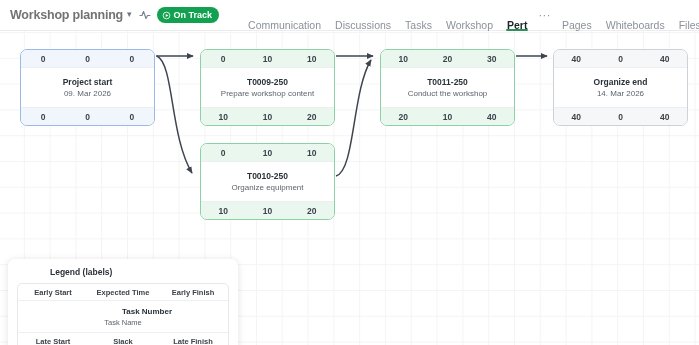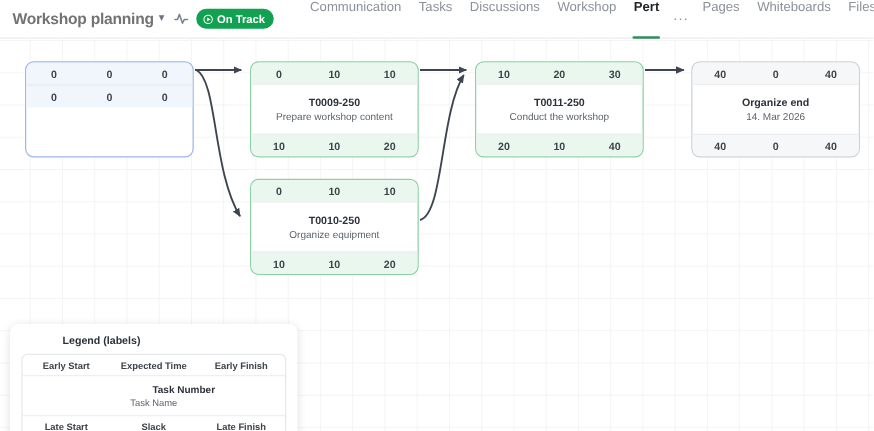--- a/index.html
+++ b/index.html
@@ -43,21 +43,21 @@
     padding: 0 7px 0 5px;
     font-size: 9px; font-weight: bold; white-space: nowrap;
   }
   .hdr-divider {
     width: 1px; height: 17px; background: #e4e5e8;
     margin: 0 10px 0 12px;
   }
   .navtabs { display: flex; align-items: center; gap: 0; height: 31px; }
   .navtab {
     position: relative; height: 31px;
-    display: flex; align-items: flex-start;
+    display: flex; align-items: flex-end;
     padding: 0 7px;
     font-size: 10.5px; color: #8b9199; white-space: nowrap;
   }
   .navtab.active { color: #1f2429; font-weight: bold; }
   .navtab.active::after {
     content: ""; position: absolute; left: 6px; right: 6px; bottom: 0;
     height: 2px; background: #2f8f5b; border-radius: 2px;
   }
   .navtab-dots {
     font-size: 11px; color: #8b9199; padding: 0 4px; letter-spacing: 0.5px;
@@ -170,24 +170,24 @@
       <span>On Track</span>
     </span>
 
     <span class="hdr-divider"></span>
 
     <div class="navtabs">
       <div class="navtab">
           <span>Communication</span>
         </div>
       <div class="navtab">
+          <span>Discussions</span>
+        </div>
+      <div class="navtab">
           <span>Tasks</span>
-        </div>
-      <div class="navtab">
-          <span>Discussions</span>
         </div>
       <div class="navtab">
           <span>Workshop</span>
         </div>
       <div class="navtab active">
           <span>Pert</span>
         </div>
       <div class="navtab-dots">···</div>
       <div class="navtab">
           <span>Pages</span>
@@ -221,20 +221,24 @@
       <path d="M336,145 C355,140 352,60 371,29" fill="none" stroke="#3f4550" stroke-width="1.5" marker-end="url(#arw)"></path>
 
       <path d="M516,25 L547,25" fill="none" stroke="#3f4550" stroke-width="1.5" marker-end="url(#arw)"></path>
     </svg>
 
     <div class="node blue" style="left:20px; top:18px; width:135px; height:77px;">
       <div class="row top">
         <div class="cell">0</div>
         <div class="cell">0</div>
         <div class="cell">0</div>
+      </div>
+      <div class="row mid">
+        <div class="tnum">Project start</div>
+        <div class="tname">09. Mar 2026</div>
       </div>
       <div class="row bot">
         <div class="cell">0</div>
         <div class="cell">0</div>
         <div class="cell">0</div>
       </div>
     </div>
 
     <div class="node green" style="left:200px; top:18px; width:135px; height:77px;">
       <div class="row top">

